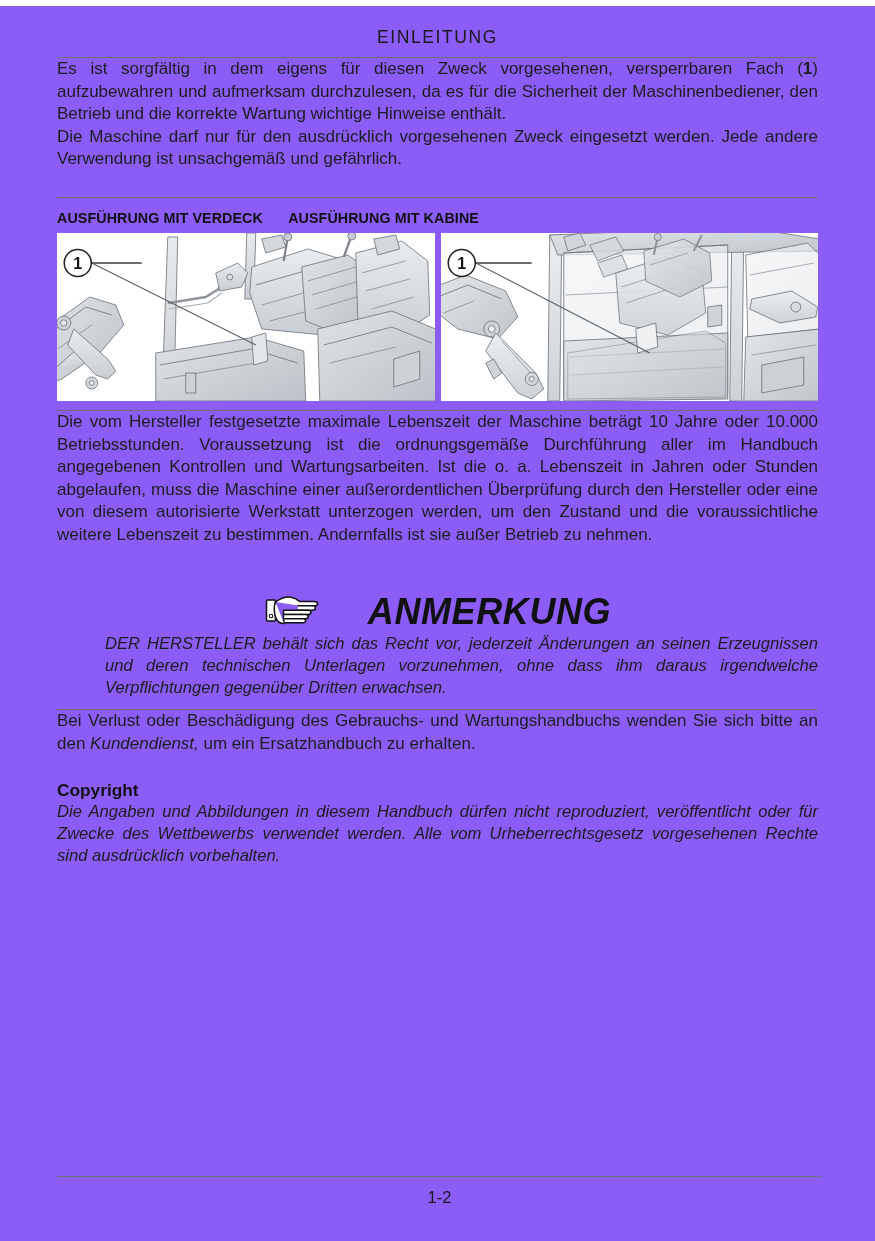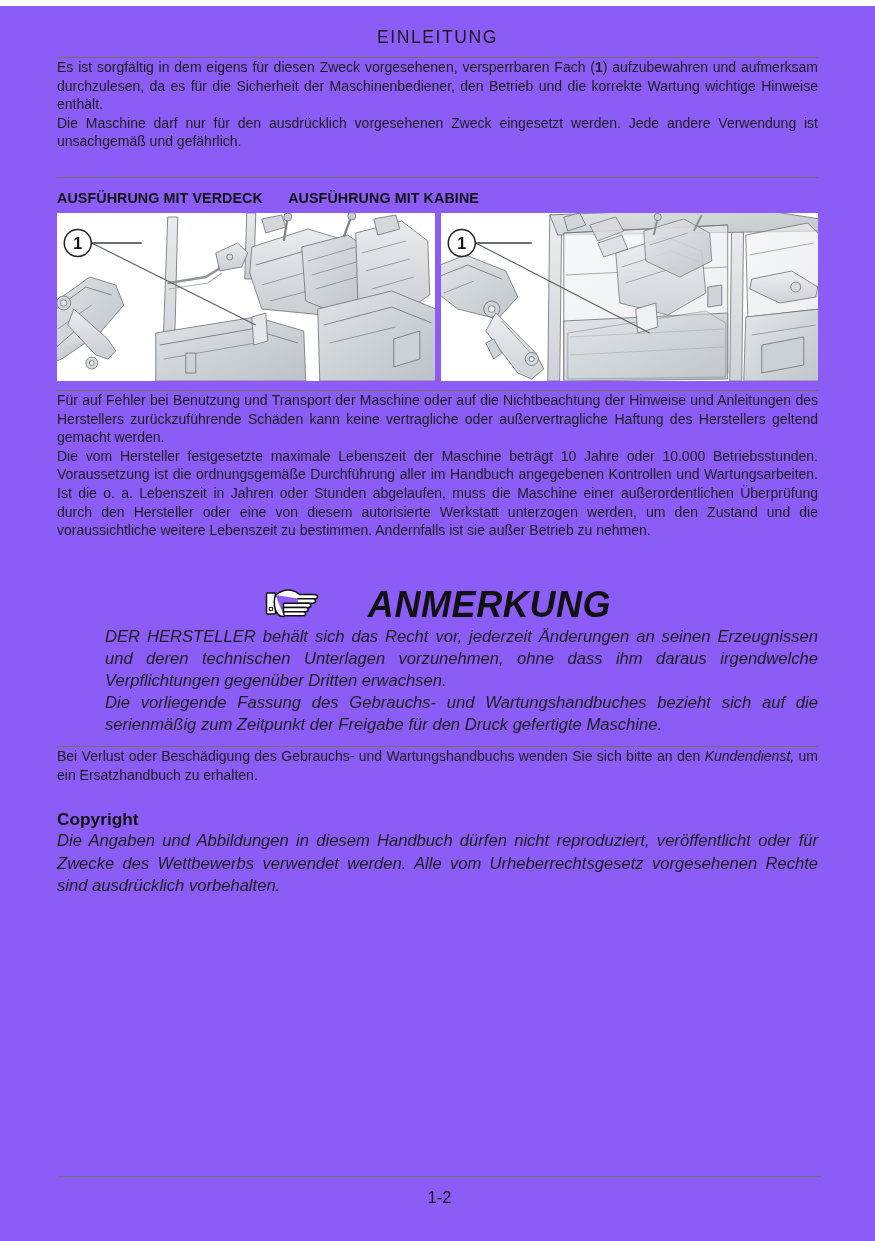--- a/index.html
+++ b/index.html
@@ -40,21 +40,21 @@
   }
   .rule {
     height: 0;
     border-top: 1.6px solid #6f6f6f;
     width: 100%;
   }
   .rule-header { margin-top: 9px; }
 
   
   p.body {
-    font-size: 14px;
+    font-size: 17px;
     line-height: 1.33;
     text-align: justify;
     text-justify: inter-word;
     margin: 0;
     color: #1d1d1d;
     hyphens: none;
   }
   .p-gap-1 { margin-top: 17px; }
   .p-gap-2 { margin-top: 18px; }
   .p-gap-3 { margin-top: 19px; }
@@ -327,21 +327,20 @@
             <line x1="36" y1="30" x2="92" y2="30" stroke="#3a3f44" stroke-width="1.3"></line>
           </g>
           <circle cx="22" cy="30" r="13.5" fill="#ffffff" stroke="#222" stroke-width="1.5"></circle>
           <text x="22" y="36" text-anchor="middle" font-family="Liberation Sans, sans-serif" font-size="16" font-weight="bold" fill="#111">1</text>
         </svg>
       </div>
     </div>
 
     <div class="rule rule-figbot"></div>
 
-    <p class="body p-gap-3">Für auf Fehler bei Benutzung und Transport der Maschine oder auf die Nichtbeachtung der Hinweise und Anleitungen des Herstellers zurückzuführende Schäden kann keine vertragliche oder außervertragliche Haftung des Herstellers geltend gemacht werden.</p>
     <p class="body p-gap-2">Die vom Hersteller festgesetzte maximale Lebenszeit der Maschine beträgt 10 Jahre oder 10.000 Betriebsstunden. Voraussetzung ist die ordnungsgemäße Durchführung aller im Handbuch angegebenen Kontrollen und Wartungsarbeiten. Ist die o. a. Lebenszeit in Jahren oder Stunden abgelaufen, muss die Maschine einer außerordentlichen Überprüfung durch den Hersteller oder eine von diesem autorisierte Werkstatt unterzogen werden, um den Zustand und die voraussichtliche weitere Lebenszeit zu bestimmen. Andernfalls ist sie außer Betrieb zu nehmen.</p>
 
     <div class="note-head">
       <span class="hand-icon-wrap">
         <svg class="hand-icon" viewBox="0 0 56 40" aria-hidden="true">
           <g fill="#ffffff" stroke="#111" stroke-width="1.5" stroke-linejoin="round" stroke-linecap="round">
 
             <rect x="2.5" y="8" width="9" height="21" rx="1"></rect>
             <circle cx="7" cy="24" r="1.8" fill="none" stroke-width="1.1"></circle>
 
@@ -357,21 +356,20 @@
 
             <path d="M11.5 10 C10 14 10 20 11.5 25 C12.8 29.2 15.5 31.6 20 31.6"></path>
           </g>
         </svg>
       </span>
       <span class="note-title">ANMERKUNG</span>
     </div>
 
     <div class="note-body">
       <p class="note-p note-p-1">DER HERSTELLER behält sich das Recht vor, jederzeit Änderungen an seinen Erzeugnissen und deren technischen Unterlagen vorzunehmen, ohne dass ihm daraus irgendwelche Verpflichtungen gegenüber Dritten erwachsen.</p>
-      <p class="note-p note-p-2">Die vorliegende Fassung des Gebrauchs- und Wartungshandbuches bezieht sich auf die serienmäßig zum Zeitpunkt der Freigabe für den Druck gefertigte Maschine.</p>
     </div>
 
     <div class="rule rule-noteend"></div>
 
     <p class="body p-gap-3"><span>Bei Verlust oder Beschädigung des Gebrauchs- und Wartungshandbuchs wenden Sie sich bitte an den </span><i class="it">Kundendienst,</i><span> um ein Ersatzhandbuch zu erhalten.</span></p>
 
     <div class="copyright-head">Copyright</div>
     <p class="note-p note-p-2">Die Angaben und Abbildungen in diesem Handbuch dürfen nicht reproduziert, veröffentlicht oder für Zwecke des Wettbewerbs verwendet werden. Alle vom Urheberrechtsgesetz vorgesehenen Rechte sind ausdrücklich vorbehalten.</p>
 
   </div>

